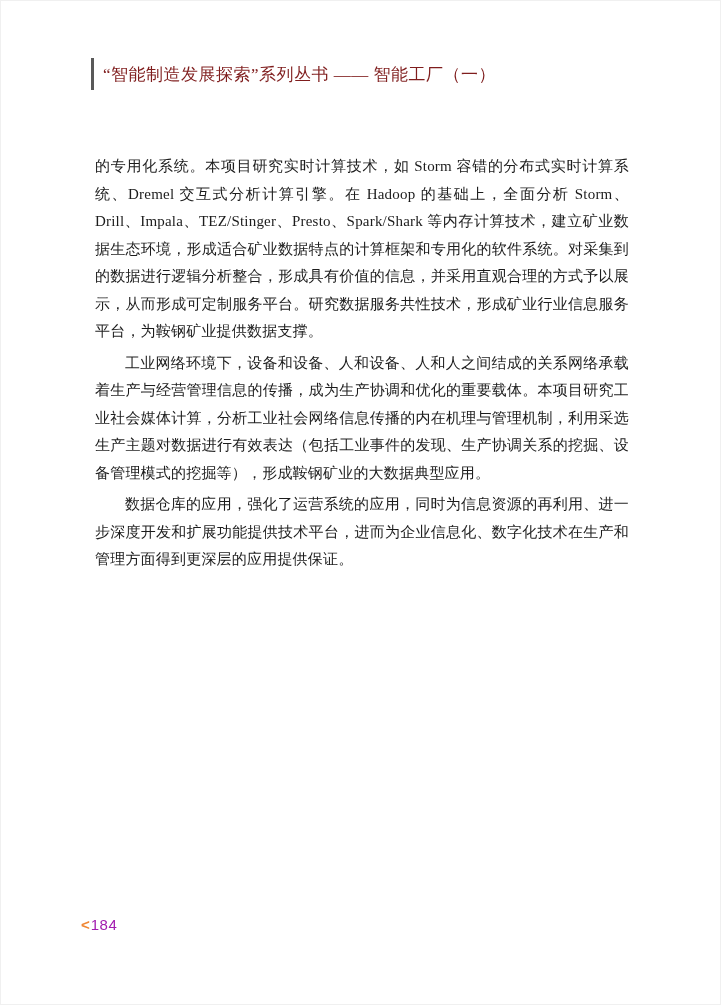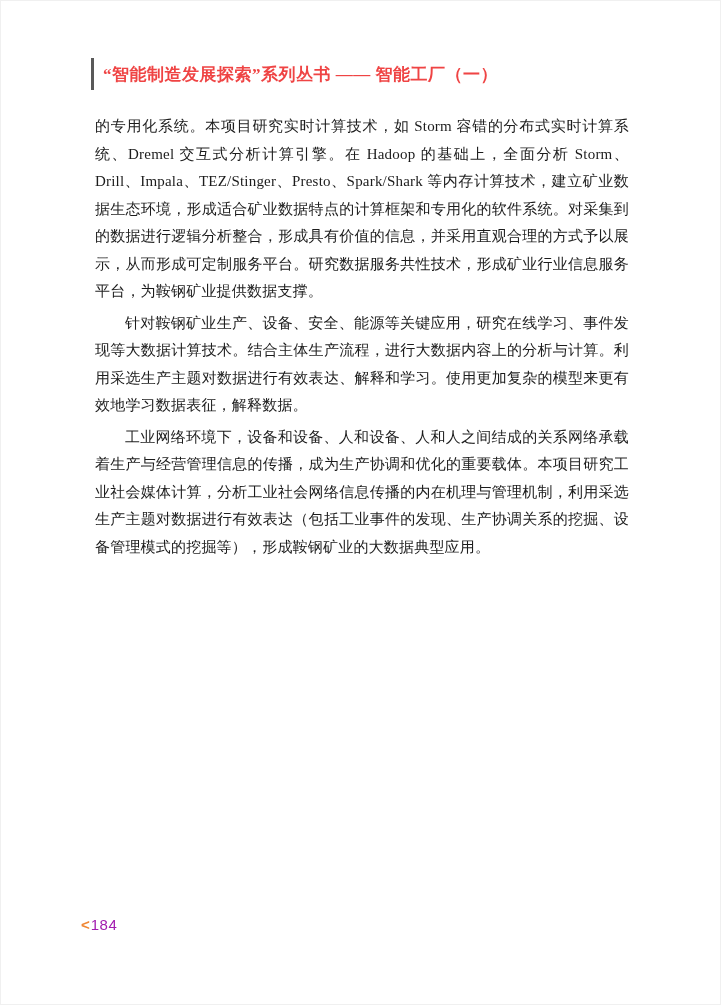--- a/index.html
+++ b/index.html
@@ -20,42 +20,42 @@
     position: absolute;
     top: 57px; left: 90px; right: 60px;
     display: flex; align-items: center; gap: 9px;
   }
   .header-rule {
     width: 3px; height: 32px;
     background: #595959;
     flex: 0 0 auto;
   }
   .header-title {
-    color: #ef4444;
-    font-weight: bold;
+    color: #7f1d1d;
+    font-weight: normal;
     font-size: 17px;
     letter-spacing: 0.5px;
     white-space: nowrap;
   }
   
   .content {
     position: absolute;
     top: 112px; left: 94px;
     width: 534px;
     color: #1c1c1c;
   }
   .para {
     font-size: 15px;
     line-height: 27.5px;
     text-align: justify;
     text-indent: 2em;
     margin-bottom: 4px;
     letter-spacing: 0.2px;
   }
-  .para.continuation { text-indent: 0; }
+  .para.continuation { text-indent: 0; margin-top: 40px; }
   .section-heading {
     font-size: 15.5px;
     font-weight: bold;
     line-height: 27.5px;
     text-indent: 1.6em;
     margin: 5px 0 5px 0;
     color: #111111;
     letter-spacing: 1px;
   }
   
@@ -82,22 +82,22 @@
 
 <div class="page">
 
   <div class="running-header">
     <div class="header-rule"></div>
     <div class="header-title">“智能制造发展探索”系列丛书 —— 智能工厂（一）</div>
   </div>
 
   <div class="content">
     <p class="para continuation">的专用化系统。本项目研究实时计算技术，如 Storm 容错的分布式实时计算系统、Dremel 交互式分析计算引擎。在 Hadoop 的基础上，全面分析 Storm、Drill、Impala、TEZ/Stinger、Presto、Spark/Shark 等内存计算技术，建立矿业数据生态环境，形成适合矿业数据特点的计算框架和专用化的软件系统。对采集到的数据进行逻辑分析整合，形成具有价值的信息，并采用直观合理的方式予以展示，从而形成可定制服务平台。研究数据服务共性技术，形成矿业行业信息服务平台，为鞍钢矿业提供数据支撑。</p>
-    <p class="para">针对鞍钢矿业生产、设备、安全、能源等关键应用，研究在线学习、事件发现等大数据计算技术。结合主体生产流程，进行大数据内容上的分析与计算。利用采选生产主题对数据进行有效表达、解释和学习。使用更加复杂的模型来更有效地学习数据表征，解释数据。</p>
     <p class="para">工业网络环境下，设备和设备、人和设备、人和人之间结成的关系网络承载着生产与经营管理信息的传播，成为生产协调和优化的重要载体。本项目研究工业社会媒体计算，分析工业社会网络信息传播的内在机理与管理机制，利用采选生产主题对数据进行有效表达（包括工业事件的发现、生产协调关系的挖掘、设备管理模式的挖掘等），形成鞍钢矿业的大数据典型应用。</p>
+    <p class="para">数据仓库的应用，强化了运营系统的应用，同时为信息资源的再利用、进一步深度开发和扩展功能提供技术平台，进而为企业信息化、数字化技术在生产和管理方面得到更深层的应用提供保证。</p>
   </div>
 
   <div class="footer">
     <span class="footer-arrow">&lt;</span>
     <span class="footer-page">184</span>
   </div>
 
 </div>
 
 </body></html>

